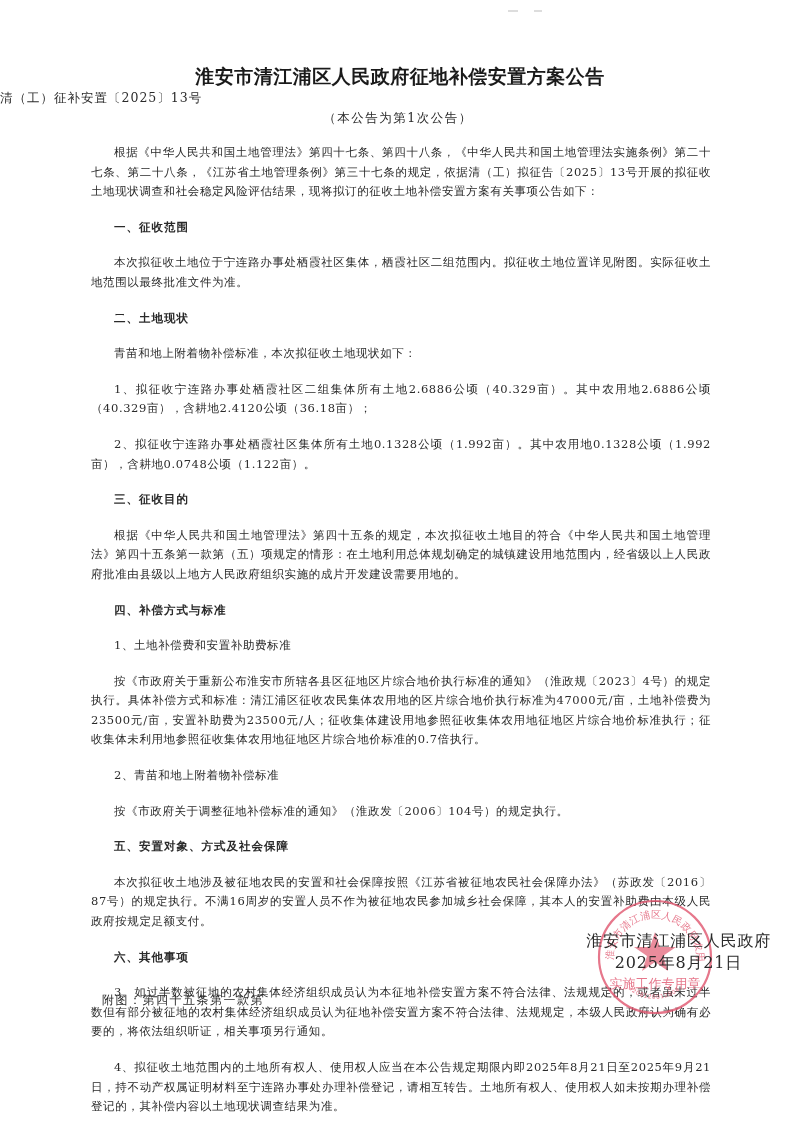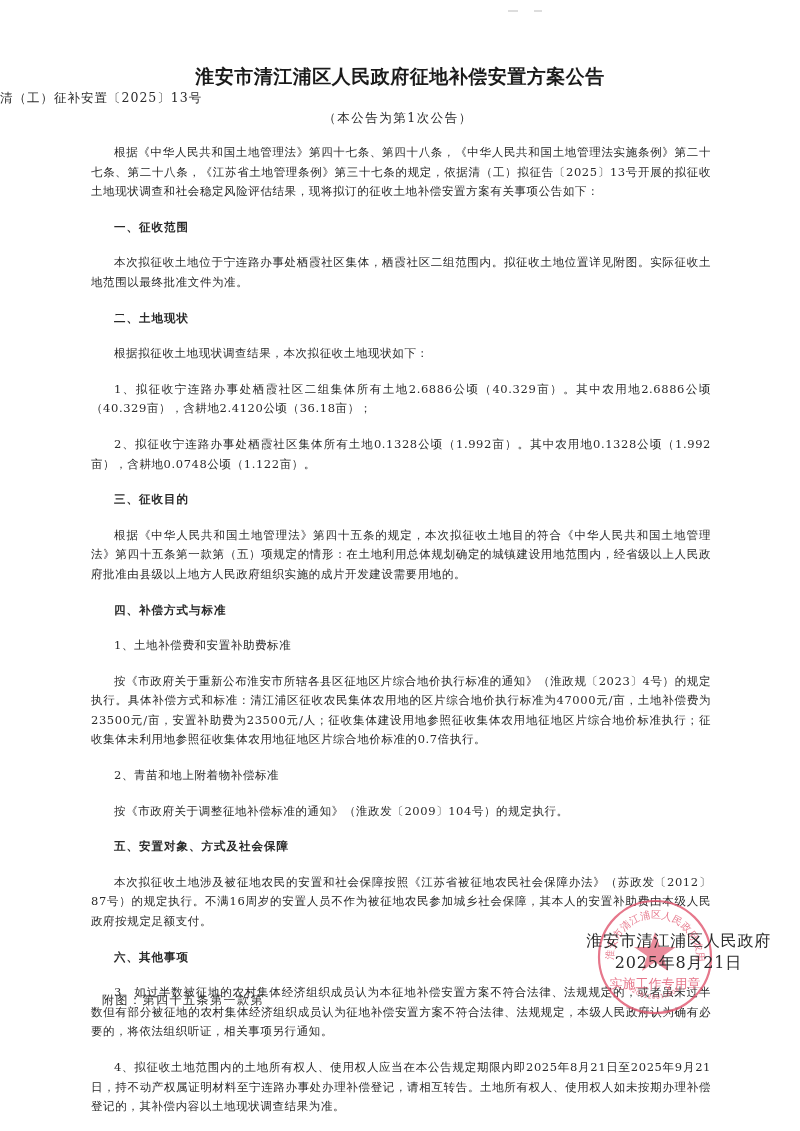--- a/index.html
+++ b/index.html
@@ -40,35 +40,35 @@
   <div class="docno">清（工）征补安置〔2025〕13号</div>
   <div class="round">（本公告为第1次公告）</div>
 
   <div class="body">
     <p>根据《中华人民共和国土地管理法》第四十七条、第四十八条，《中华人民共和国土地管理法实施条例》第二十七条、第二十八条，《江苏省土地管理条例》第三十七条的规定，依据清（工）拟征告〔2025〕13号开展的拟征收土地现状调查和社会稳定风险评估结果，现将拟订的征收土地补偿安置方案有关事项公告如下：</p>
 
     <p class="h">一、征收范围</p>
     <p>本次拟征收土地位于宁连路办事处栖霞社区集体，栖霞社区二组范围内。拟征收土地位置详见附图。实际征收土地范围以最终批准文件为准。</p>
 
     <p class="h">二、土地现状</p>
-    <p>根据拟征收土地现状调查结果，本次拟征收土地现状如下：</p>
+    <p>青苗和地上附着物补偿标准，本次拟征收土地现状如下：</p>
     <p>1、拟征收宁连路办事处栖霞社区二组集体所有土地2.6886公顷（40.329亩）。其中农用地2.6886公顷（40.329亩），含耕地2.4120公顷（36.18亩）；</p>
     <p>2、拟征收宁连路办事处栖霞社区集体所有土地0.1328公顷（1.992亩）。其中农用地0.1328公顷（1.992亩），含耕地0.0748公顷（1.122亩）。</p>
 
     <p class="h">三、征收目的</p>
     <p>根据《中华人民共和国土地管理法》第四十五条的规定，本次拟征收土地目的符合《中华人民共和国土地管理法》第四十五条第一款第（五）项规定的情形：在土地利用总体规划确定的城镇建设用地范围内，经省级以上人民政府批准由县级以上地方人民政府组织实施的成片开发建设需要用地的。</p>
 
     <p class="h">四、补偿方式与标准</p>
     <p>1、土地补偿费和安置补助费标准</p>
     <p>按《市政府关于重新公布淮安市所辖各县区征地区片综合地价执行标准的通知》（淮政规〔2023〕4号）的规定执行。具体补偿方式和标准：清江浦区征收农民集体农用地的区片综合地价执行标准为47000元/亩，土地补偿费为23500元/亩，安置补助费为23500元/人；征收集体建设用地参照征收集体农用地征地区片综合地价标准执行；征收集体未利用地参照征收集体农用地征地区片综合地价标准的0.7倍执行。</p>
     <p>2、青苗和地上附着物补偿标准</p>
-    <p>按《市政府关于调整征地补偿标准的通知》（淮政发〔2009〕104号）的规定执行。</p>
+    <p>按《市政府关于调整征地补偿标准的通知》（淮政发〔2006〕104号）的规定执行。</p>
 
     <p class="h">五、安置对象、方式及社会保障</p>
-    <p>本次拟征收土地涉及被征地农民的安置和社会保障按照《江苏省被征地农民社会保障办法》（苏政发〔2012〕87号）的规定执行。不满16周岁的安置人员不作为被征地农民参加城乡社会保障，其本人的安置补助费由本级人民政府按规定足额支付。</p>
+    <p>本次拟征收土地涉及被征地农民的安置和社会保障按照《江苏省被征地农民社会保障办法》（苏政发〔2016〕87号）的规定执行。不满16周岁的安置人员不作为被征地农民参加城乡社会保障，其本人的安置补助费由本级人民政府按规定足额支付。</p>
 
     <p class="h">六、其他事项</p>
     <p>3、如过半数被征地的农村集体经济组织成员认为本征地补偿安置方案不符合法律、法规规定的，或者虽未过半数但有部分被征地的农村集体经济组织成员认为征地补偿安置方案不符合法律、法规规定，本级人民政府认为确有必要的，将依法组织听证，相关事项另行通知。</p>
     <p>4、拟征收土地范围内的土地所有权人、使用权人应当在本公告规定期限内即2025年8月21日至2025年9月21日，持不动产权属证明材料至宁连路办事处办理补偿登记，请相互转告。土地所有权人、使用权人如未按期办理补偿登记的，其补偿内容以土地现状调查结果为准。</p>
     <p>特此公告。</p>
   </div>
 
   <div class="seal">
     <svg width="118" height="118" viewBox="0 0 118 118">
       <defs>

